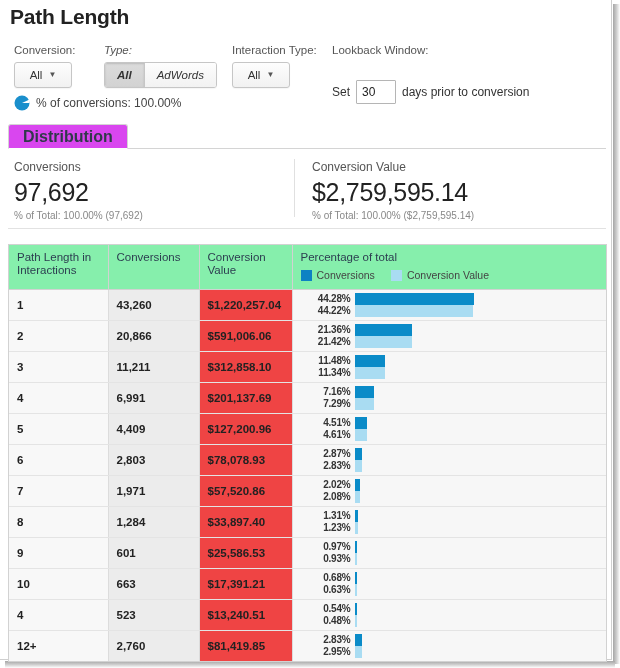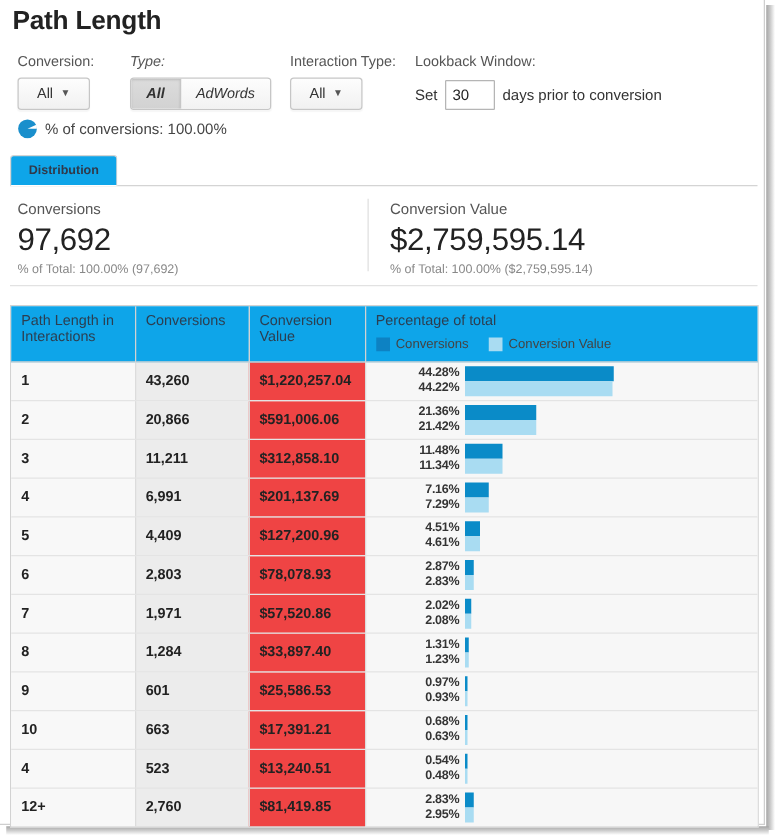--- a/index.html
+++ b/index.html
@@ -153,24 +153,24 @@
     height: 25px;
     border-bottom: 1px solid #d4d4d4;
   }
   .tab {
     position: absolute;
     left: 0; top: 0;
     height: 25px;
     padding: 0 14px;
     display: flex;
     align-items: center;
-    font-size: 10px;
+    font-size: 16px;
     font-weight: bold;
     color: #30394a;
-    background: #0ea5e9;
+    background: #d946ef;
     border: 1px solid #d4d4d4;
     border-bottom: 1px solid #ffffff;
     border-radius: 3px 3px 0 0;
     cursor: pointer;
   }
 
   
   .summary {
     position: absolute;
     left: 8px; top: 155px;
@@ -225,21 +225,21 @@
     border: 1px solid #d2d2d2;
     border-collapse: collapse;
     background: #ffffff;
   }
   table.data {
     border-collapse: collapse;
     width: 100%;
     table-layout: fixed;
   }
   table.data th {
-    background: #0ea5e9;
+    background: #86efac;
     border-right: 1px solid #d2d2d2;
     border-bottom: 1px solid #d2d2d2;
     font-size: 11.5px;
     font-weight: normal;
     color: #2c3e50;
     text-align: left;
     vertical-align: top;
     padding: 6px 8px 7px 8px;
     line-height: 13px;
   }
@@ -278,21 +278,21 @@
 
   .c1 { background: #f8f8f8; width: 99px; }
   .c2 { background: #ececec; width: 91px; }
   .c3 { background: #ef4444; width: 93px; }
   .c4 { background: #f7f7f7; padding: 0 !important; }
 
   .barcell {
     display: flex;
     align-items: center;
     height: 30px;
-    padding-left: 21px;
+    padding-left: 4px;
   }
   .bar-labels {
     width: 58px;
     flex: none;
     text-align: right;
     padding-right: 4px;
   }
   .bar-label {
     font-size: 10px;
     font-weight: bold;
@@ -343,21 +343,21 @@
       <div class="ctrl" style="left:232px; top:4px;">
         <div class="ctrl-label">Interaction Type:</div>
         <div class="btn" style="width:58px; margin-top:6px;">
           <span>All</span>
           <span class="caret">▼</span>
         </div>
       </div>
 
       <div class="ctrl" style="left:332px; top:4px;">
         <div class="ctrl-label">Lookback Window:</div>
-        <div class="lookback-row" style="margin-top:8px;align-items:center;">
+        <div class="lookback-row" style="margin-top:24px;align-items:center;">
           <span>Set</span>
           <input class="lookback-input" type="text" value="30" style="">
           <span>days prior to conversion</span>
         </div>
       </div>
 
     </div>
 
     <div class="pct-row">
       <svg class="pie-icon" viewBox="0 0 16 16">

